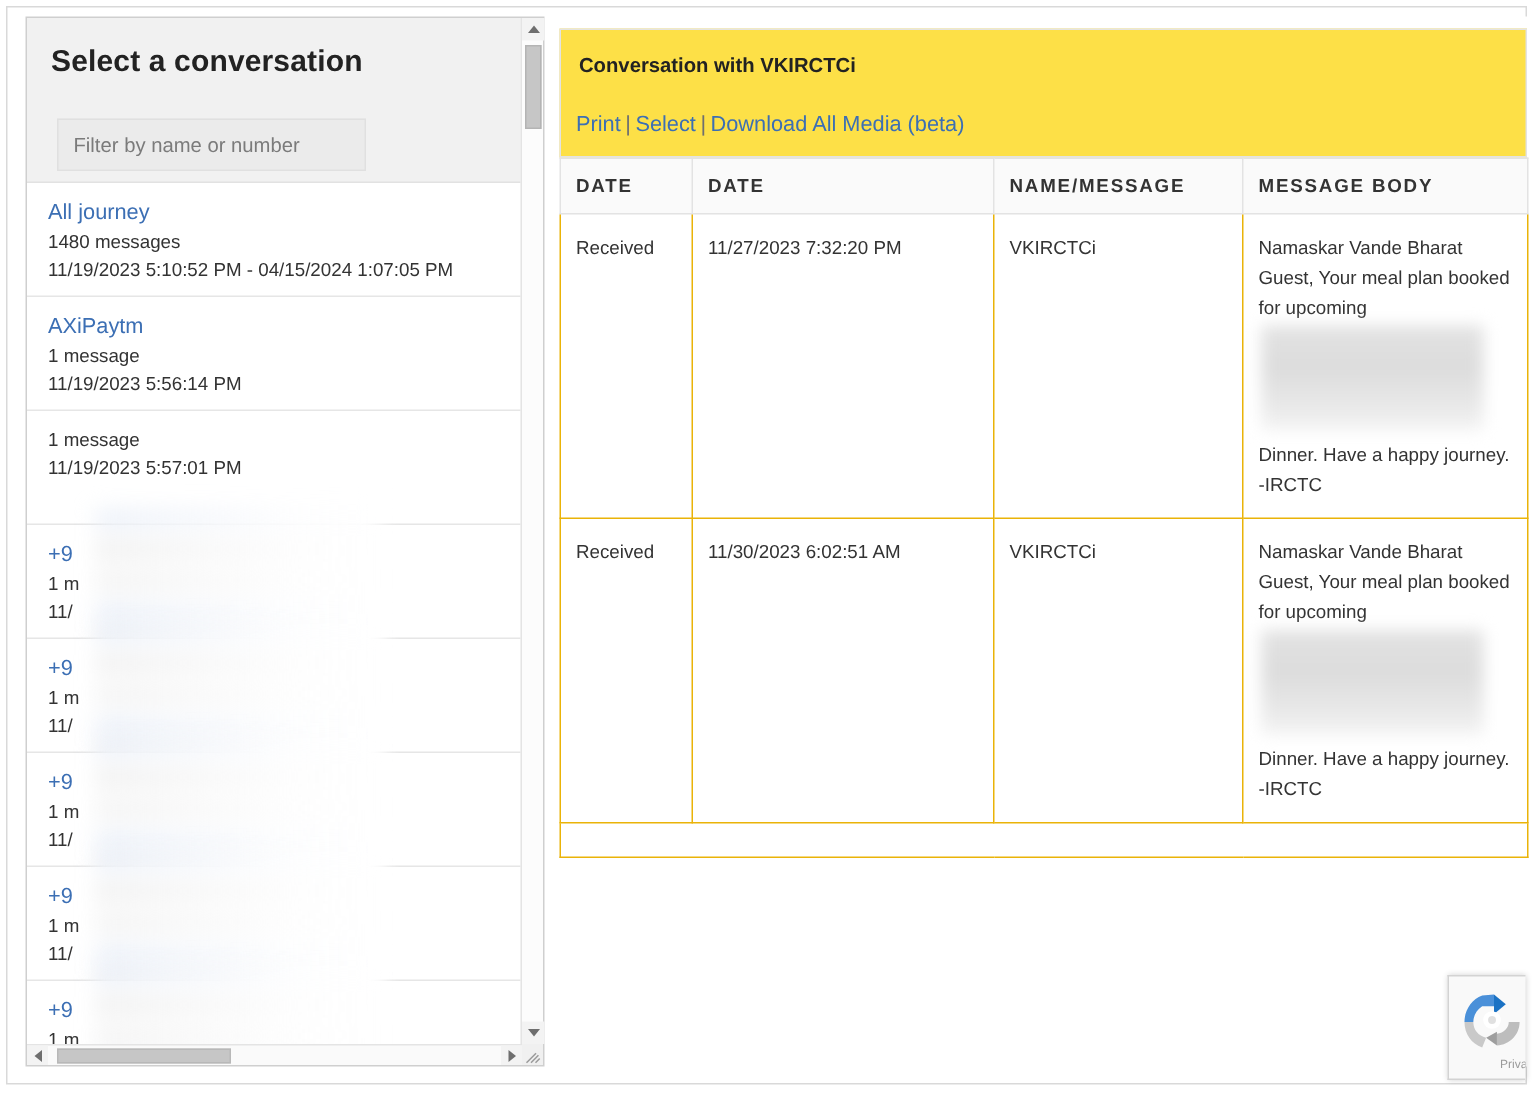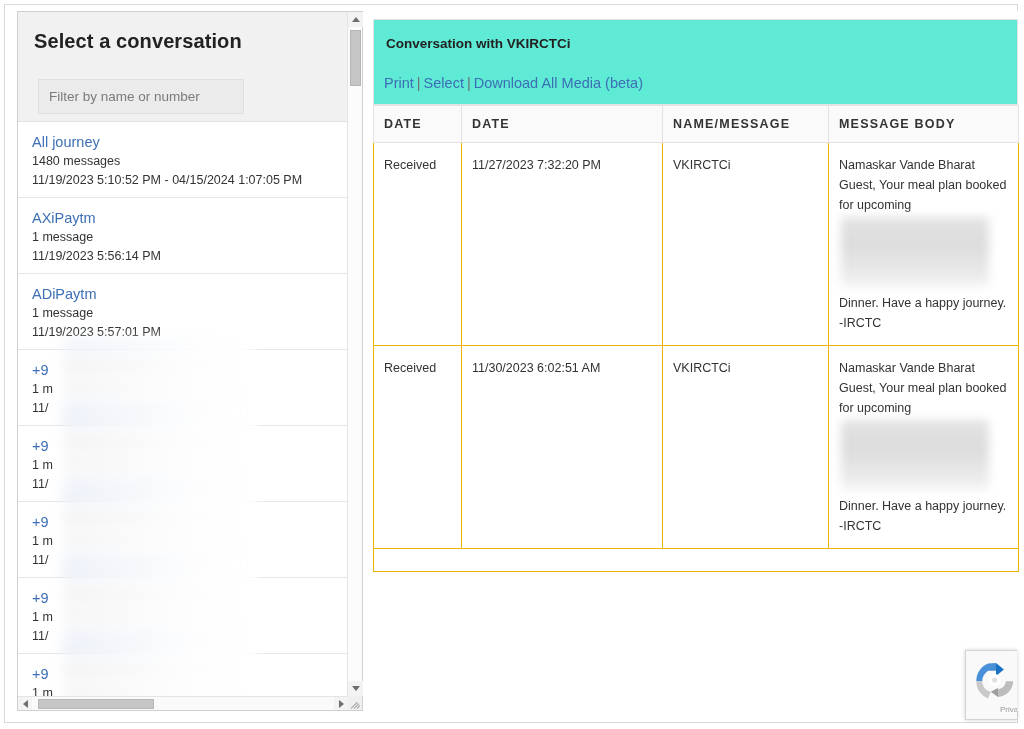--- a/index.html
+++ b/index.html
@@ -215,21 +215,21 @@
     width: 645px;
     height: 700px;
     background: #ffffff;
     box-sizing: border-box;
   }
   #detail-head {
     position: absolute;
     left: 0; top: 8px;
     width: 100%;
     height: 86px;
-    background: #5eead4;
+    background: #fde047;
     border: 1px solid #e3e3e3;
     box-sizing: border-box;
   }
   #detail-title {
     position: absolute;
     left: 12px; top: 16px;
     font-size: 13.5px;
     font-weight: bold;
     color: #222;
   }
@@ -337,21 +337,20 @@
         <div class="conv-dates">11/19/2023 5:10:52 PM - 04/15/2024 1:07:05 PM</div>
       </div>
 
       <div class="conv-item">
         <div class="conv-name">AXiPaytm</div>
         <div class="conv-count">1 message</div>
         <div class="conv-dates">11/19/2023 5:56:14 PM</div>
       </div>
 
       <div class="conv-item">
-        <div class="conv-name">ADiPaytm</div>
         <div class="conv-count">1 message</div>
         <div class="conv-dates">11/19/2023 5:57:01 PM</div>
       </div>
 
       <div class="conv-item redacted">
         <div class="conv-name">+9</div>
         <div class="conv-count">1 m</div>
         <div class="conv-dates">11/</div>
         <div class="redact-veil"></div>
       </div>

